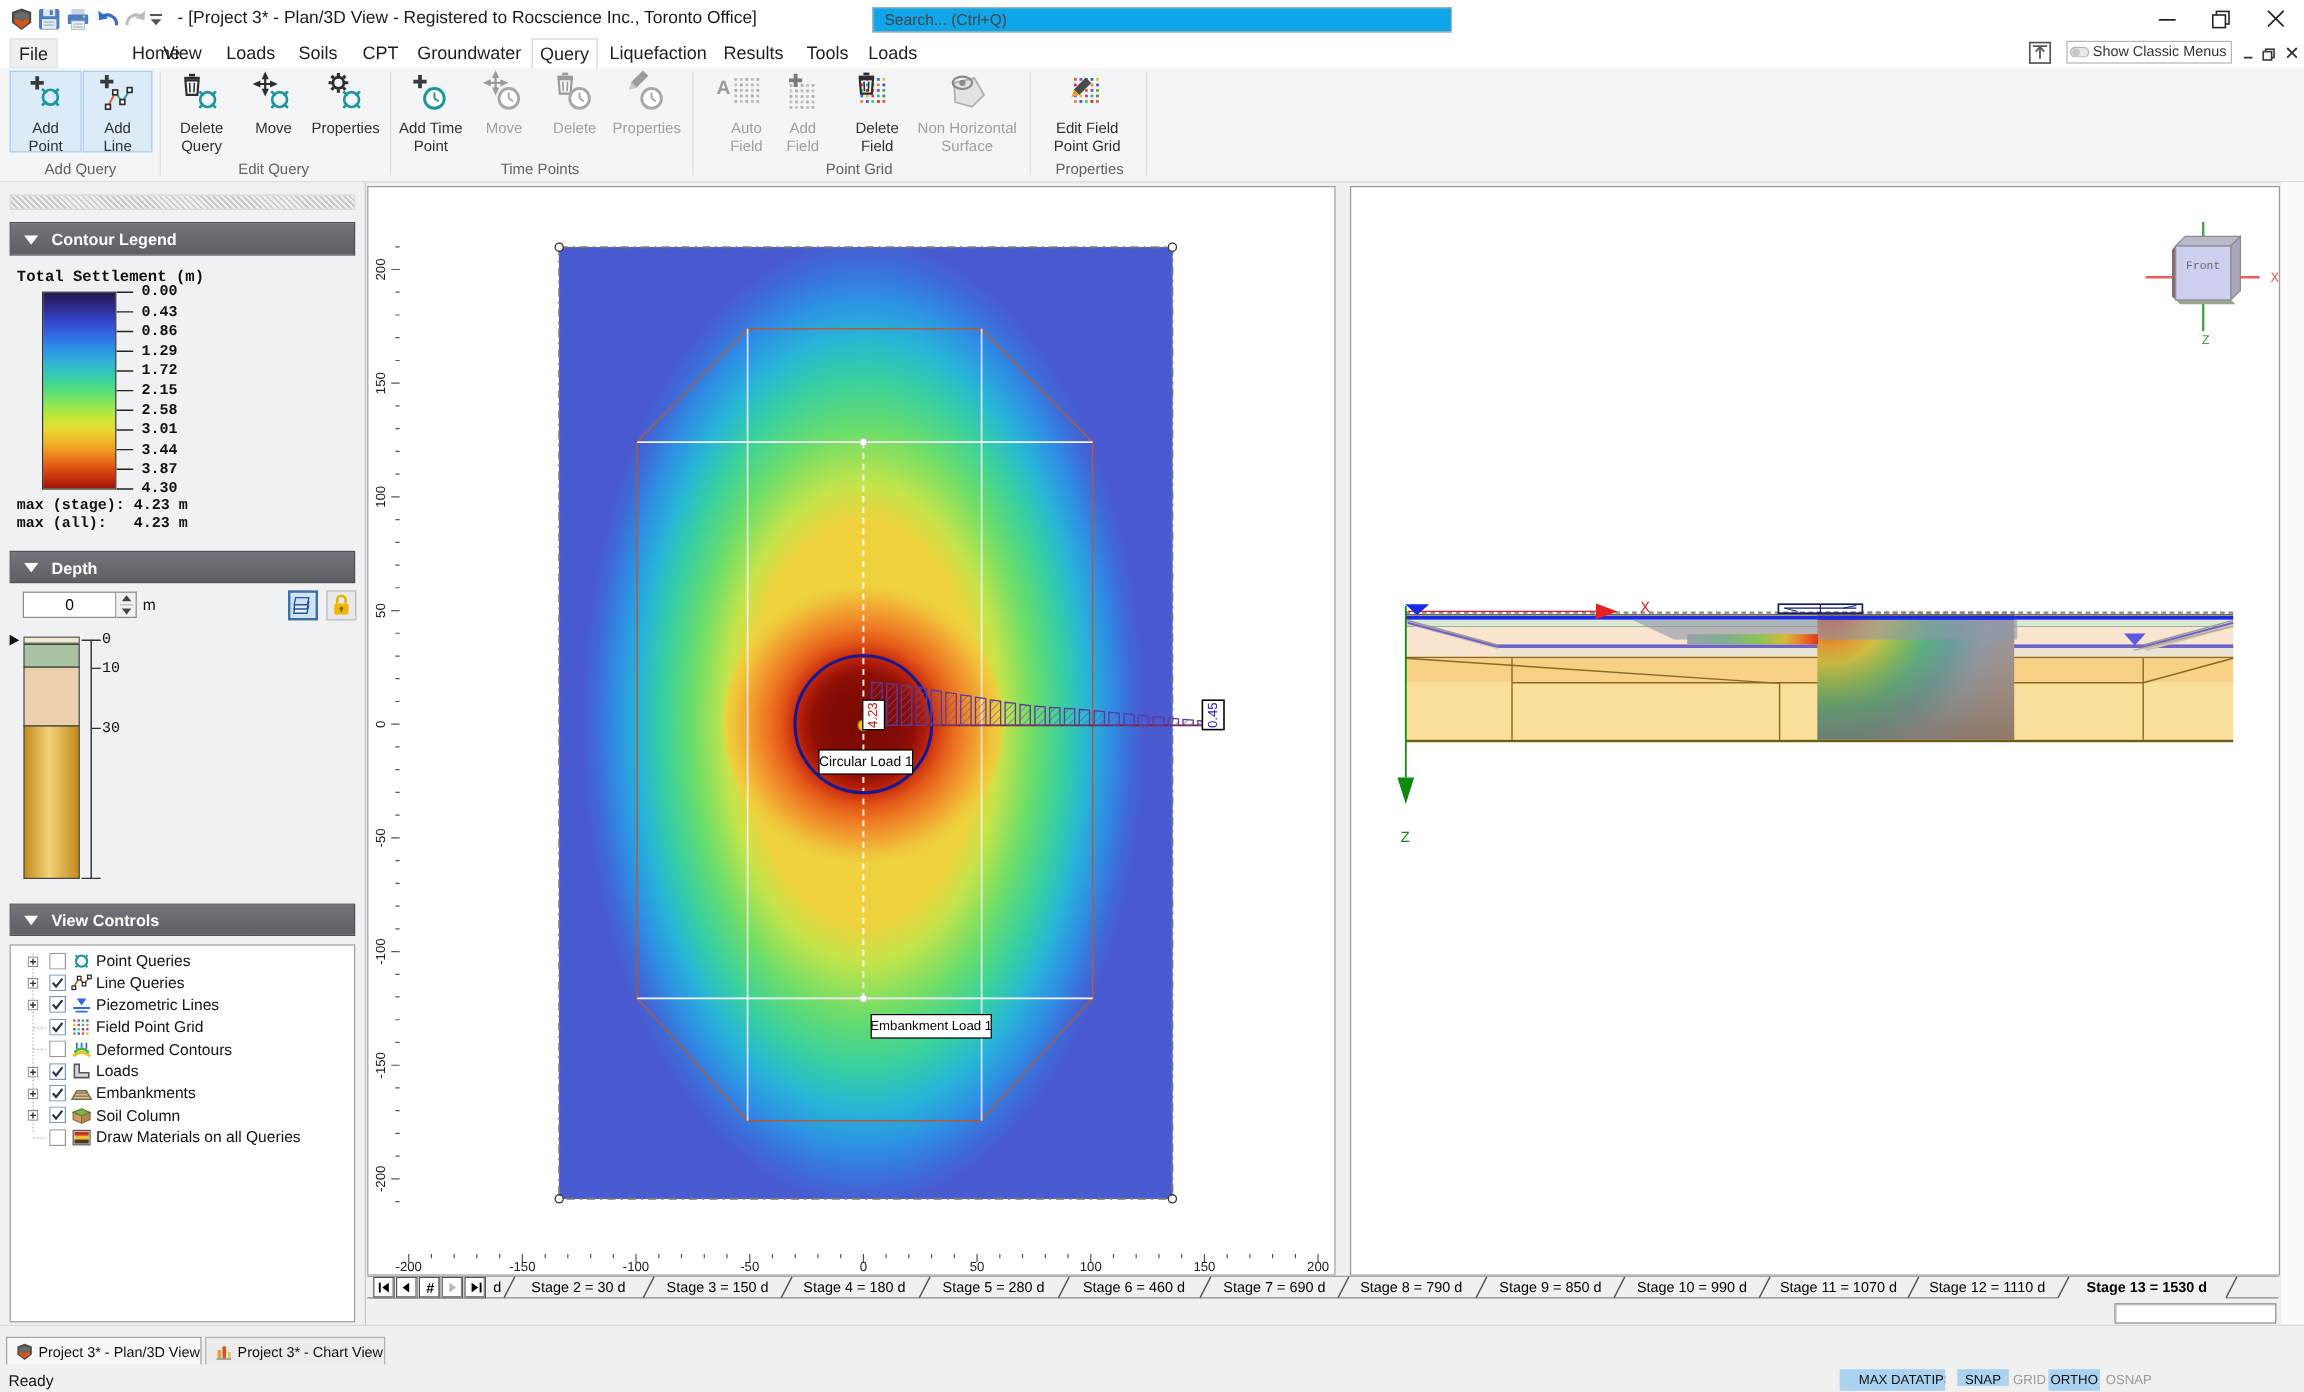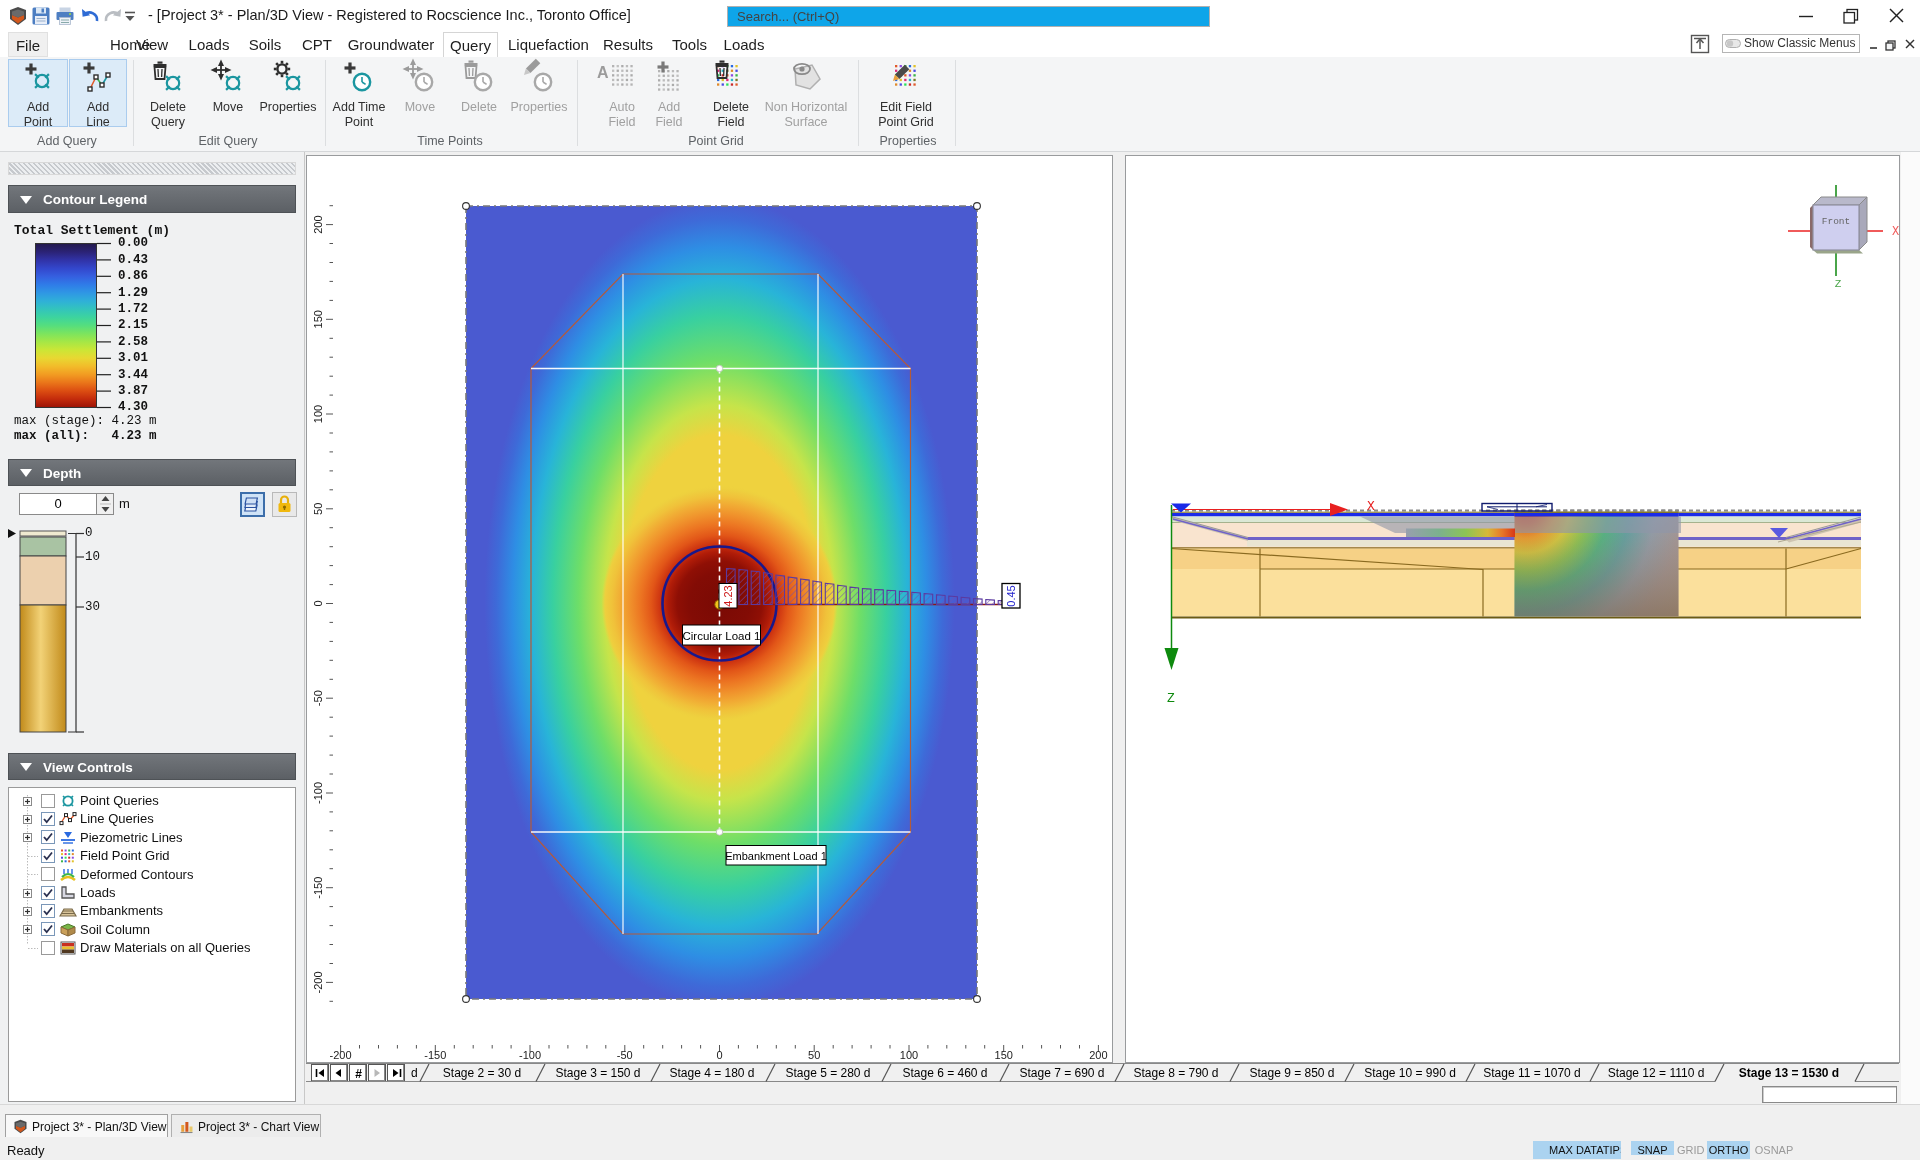--- a/index.html
+++ b/index.html
@@ -324,21 +324,21 @@
 <div style="position:absolute;left:118px;top:253px;font-size:12.5px;font-weight:bold;color:#111;font-family:'Liberation Mono',monospace;">0.43</div>
 <div style="position:absolute;left:118px;top:269px;font-size:12.5px;font-weight:bold;color:#111;font-family:'Liberation Mono',monospace;">0.86</div>
 <div style="position:absolute;left:118px;top:286px;font-size:12.5px;font-weight:bold;color:#111;font-family:'Liberation Mono',monospace;">1.29</div>
 <div style="position:absolute;left:118px;top:302px;font-size:12.5px;font-weight:bold;color:#111;font-family:'Liberation Mono',monospace;">1.72</div>
 <div style="position:absolute;left:118px;top:318px;font-size:12.5px;font-weight:bold;color:#111;font-family:'Liberation Mono',monospace;">2.15</div>
 <div style="position:absolute;left:118px;top:335px;font-size:12.5px;font-weight:bold;color:#111;font-family:'Liberation Mono',monospace;">2.58</div>
 <div style="position:absolute;left:118px;top:351px;font-size:12.5px;font-weight:bold;color:#111;font-family:'Liberation Mono',monospace;">3.01</div>
 <div style="position:absolute;left:118px;top:368px;font-size:12.5px;font-weight:bold;color:#111;font-family:'Liberation Mono',monospace;">3.44</div>
 <div style="position:absolute;left:118px;top:384px;font-size:12.5px;font-weight:bold;color:#111;font-family:'Liberation Mono',monospace;">3.87</div>
 <div style="position:absolute;left:118px;top:400px;font-size:12.5px;font-weight:bold;color:#111;font-family:'Liberation Mono',monospace;">4.30</div>
-<div style="position:absolute;left:14px;top:414px;font-size:12.5px;font-weight:normal;color:#111;font-family:'Liberation Mono',monospace;white-space:pre;">max (stage): 4.23 m</div>
+<div style="position:absolute;left:14px;top:414px;font-size:12.5px;font-weight:bold;color:#111;font-family:'Liberation Mono',monospace;white-space:pre;">max (stage): 4.23 m</div>
 <div style="position:absolute;left:14px;top:429px;font-size:12.5px;font-weight:bold;color:#111;font-family:'Liberation Mono',monospace;white-space:pre;">max (all):   4.23 m</div>
 <div style="position:absolute;left:8px;top:459px;width:288px;height:27px;background:linear-gradient(#72767b,#5c6065);color:#fff;font-weight:bold;font-size:13.5px;line-height:27px;padding-left:34px;border:1px solid #4e5256;">Depth</div>
 <svg style="position:absolute;left:20px;top:469px" width="12" height="8" viewBox="0 0 12 8">
     <path d="M0 0 L12 0 L6 8 Z" fill="#fff"></path>
   </svg>
 <div style="position:absolute;left:19px;top:493px;width:78px;height:22px;background:#fff;border:1px solid #8a8a8a;font-size:13px;color:#000;text-align:center;line-height:20px;">0</div>
 <div style="position:absolute;left:97px;top:493px;width:17px;height:22px;background:#f0f0f0;border:1px solid #8a8a8a;border-left:none;"></div>
 <svg style="position:absolute;left:99px;top:495px" width="13" height="18" viewBox="0 0 13 18">
     <path d="M 6.5 1 L 10.5 6 L 2.5 6 Z" fill="#444"></path>
     <path d="M 6.5 17 L 10.5 12 L 2.5 12 Z" fill="#444"></path>
@@ -868,14 +868,14 @@
     <line x1="2" y1="18" x2="18" y2="18" stroke="#888" stroke-width="1.5"></line>
     <rect x="3" y="8" width="4" height="9" fill="#e8a03c"></rect>
     <rect x="8.5" y="4" width="4" height="13" fill="#d3571b"></rect>
     <rect x="14" y="10" width="4" height="7" fill="#e8c86a"></rect>
   </svg>
 <div style="position:absolute;left:198px;top:1120px;font-size:12px;color:#111;white-space:nowrap;">Project 3* - Chart View</div>
 <div style="position:absolute;left:0px;top:1141px;width:1920px;height:19px;background:#f0f0f0;"></div>
 <div style="position:absolute;left:7px;top:1143px;font-size:13px;color:#111;">Ready</div>
 <div style="position:absolute;left:1533px;top:1141px;width:88px;height:18px;background:#abd3f0;font-size:11px;color:#111;text-align:center;line-height:18px;white-space:nowrap;overflow:hidden;padding-left:16px;">MAX DATATIPS</div>
 <div style="position:absolute;left:1631px;top:1141px;width:43px;height:14px;background:#abd3f0;font-size:11px;color:#111;text-align:center;line-height:18px;white-space:nowrap;overflow:hidden;">SNAP</div>
-<div style="position:absolute;left:1677px;top:1141px;width:28px;height:18px;font-size:11px;color:#9a9a9a;text-align:left;line-height:18px;white-space:nowrap;overflow:hidden;">GRID</div>
+<div style="position:absolute;left:1677px;top:1141px;width:28px;height:18px;font-size:11px;color:#9a9a9a;text-align:right;line-height:18px;white-space:nowrap;overflow:hidden;">GRID</div>
 <div style="position:absolute;left:1707px;top:1141px;width:43px;height:18px;background:#abd3f0;font-size:11px;color:#111;text-align:center;line-height:18px;white-space:nowrap;overflow:hidden;">ORTHO</div>
 <div style="position:absolute;left:1754px;top:1141px;width:40px;height:18px;font-size:11px;color:#9a9a9a;text-align:center;line-height:18px;white-space:nowrap;overflow:hidden;">OSNAP</div>
 </body></html>

